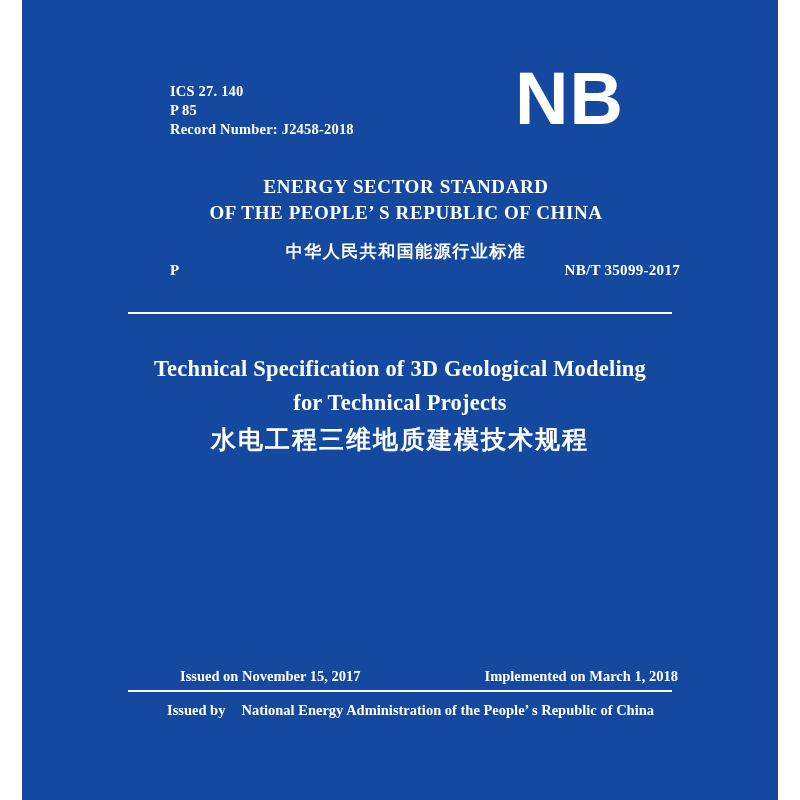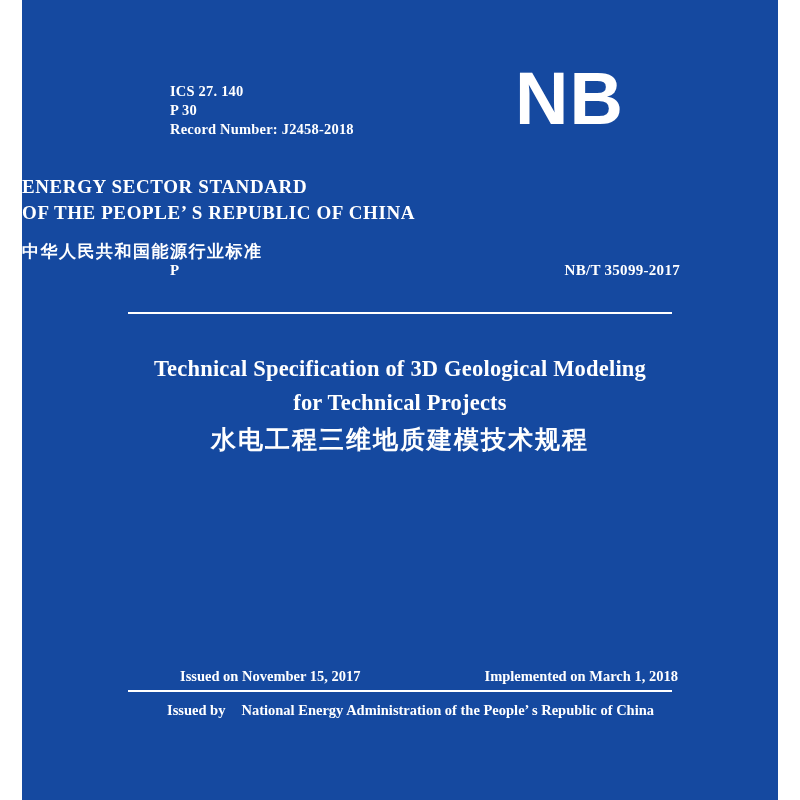--- a/index.html
+++ b/index.html
@@ -63,21 +63,21 @@
     line-height: 78px;
     margin-left: 16px;
   }
 
   
   .std-titles {
     position: absolute;
     left: 0;
     top: 174px;
     width: 768px;
-    text-align: left;
+    text-align: center;
   }
   .std-en1 {
     font-weight: bold;
     font-size: 19px;
     letter-spacing: 0.6px;
     line-height: 26px;
   }
   .std-en2 {
     font-weight: bold;
     font-size: 19px;
@@ -193,21 +193,21 @@
 <div class="page">
 
   <div class="margin-left"></div>
   <div class="margin-right"></div>
 
   <div class="content">
 
     <div class="header-row">
       <div class="ics-block">
         <div>ICS 27. 140</div>
-        <div>P 30</div>
+        <div>P 85</div>
         <div>Record Number: J2458-2018</div>
       </div>
       <div class="nb-logo">NB</div>
     </div>
 
     <div class="std-titles">
       <div class="std-en1">ENERGY SECTOR STANDARD</div>
       <div class="std-en2">OF THE PEOPLE’ S REPUBLIC OF CHINA</div>
       <div class="std-cn">中华人民共和国能源行业标准</div>
     </div>

